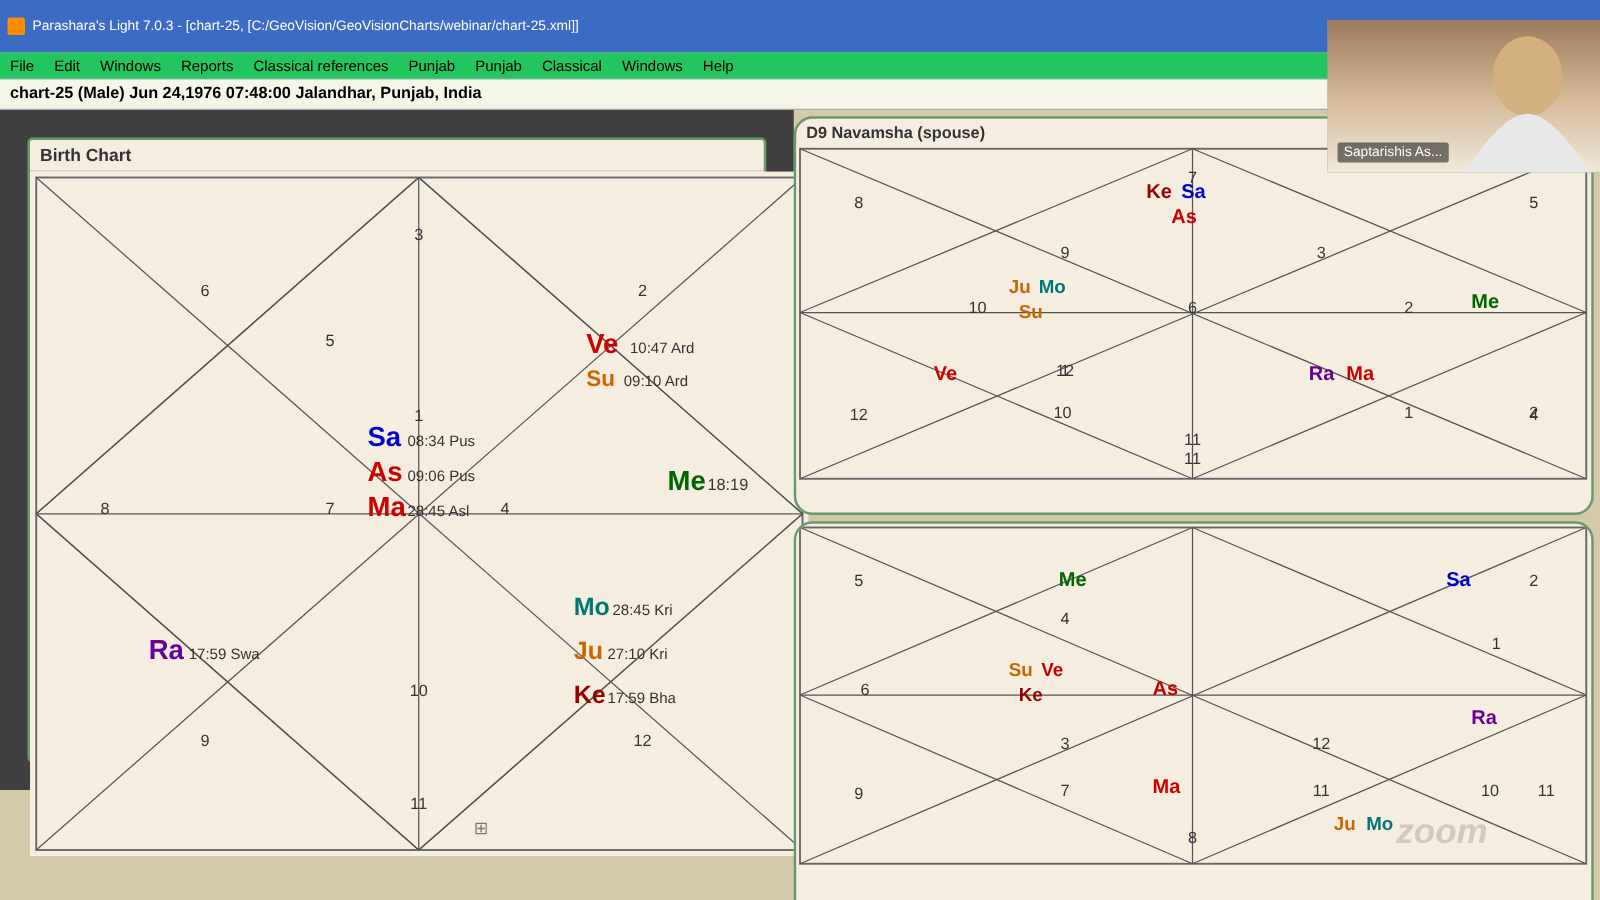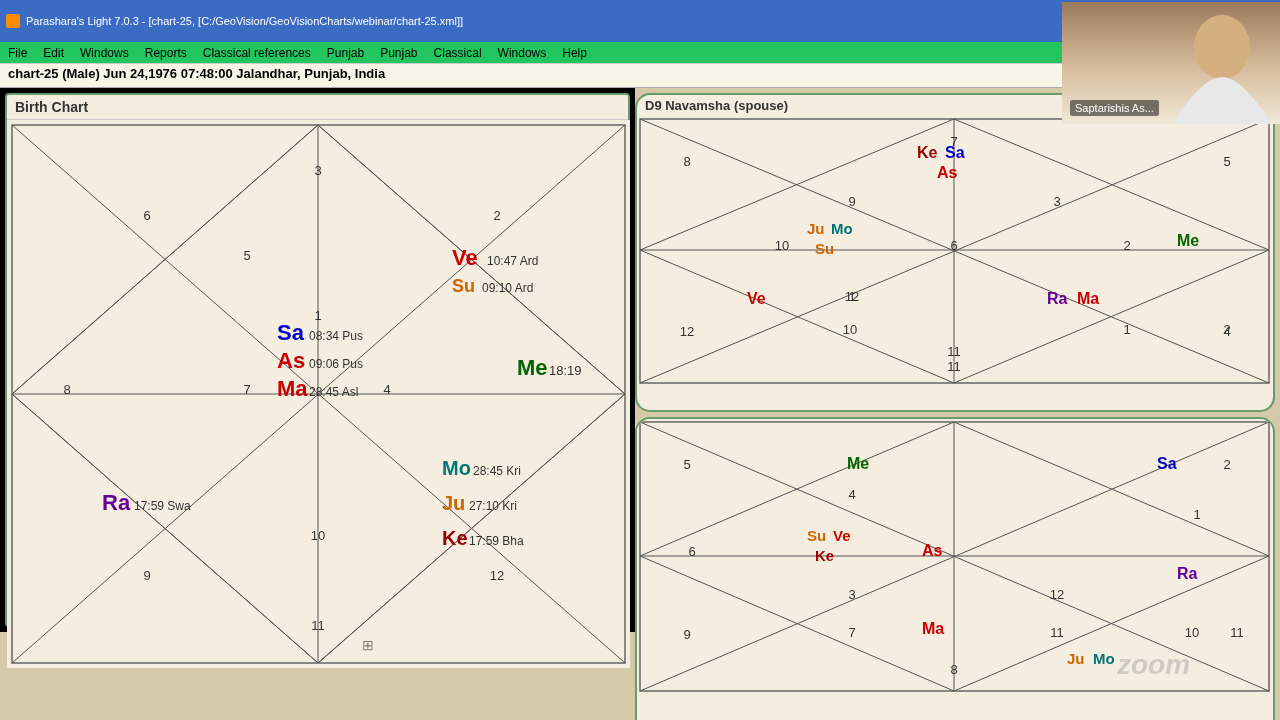--- a/index.html
+++ b/index.html
@@ -48,22 +48,22 @@
     #main {
       display: flex;
       width: 1280px;
       height: 652px; 
     }
 
     
     #left-panel {
       width: 635px;
       height: 544px;
-      padding: 5px;
-      background: #000000;
+      padding: 22px;
+      background: #404040;
     }
 
     .chart-container {
       border: 2px solid #6a9a6a;
       border-radius: 4px;
       background: #f5ede0;
       position: relative;
     }
 
     .chart-title {
@@ -103,21 +103,21 @@
     .chart-box-title {
       font-size: 13px;
       font-weight: bold;
       color: #333;
       padding: 3px 8px;
     }
 
     
     #video-overlay {
       position: absolute;
-      top: 2px;
+      top: 16px;
       right: 0;
       width: 218px;
       height: 122px;
       background: #888;
       overflow: hidden;
       z-index: 100;
     }
 
     #video-overlay .video-person {
       width: 100%;

